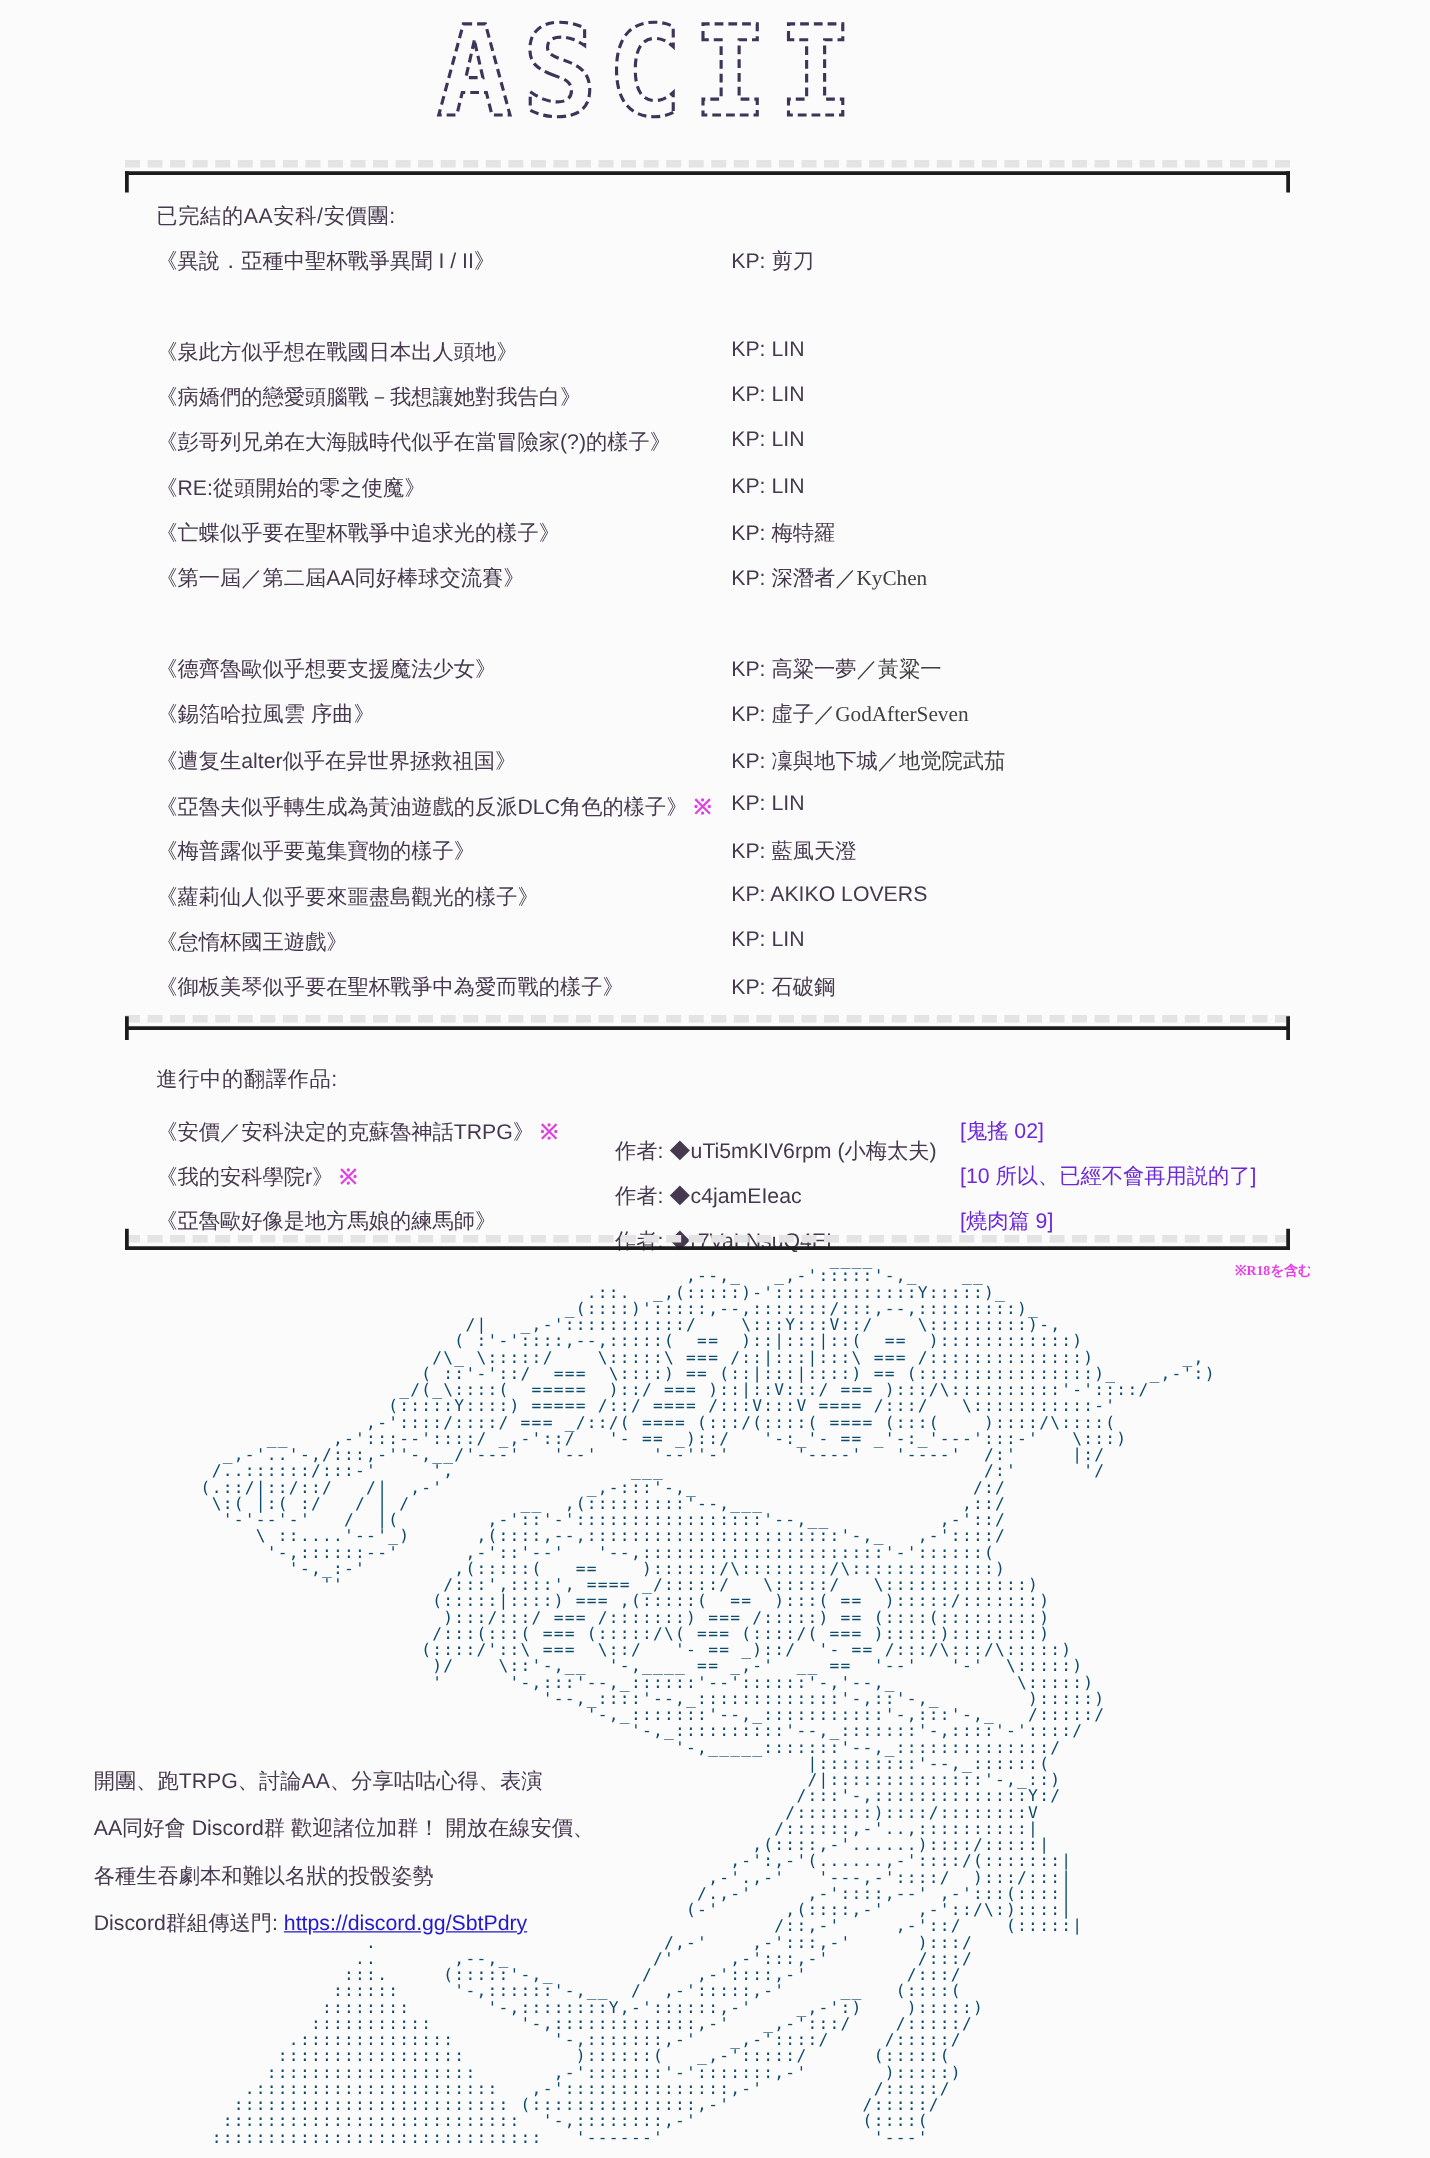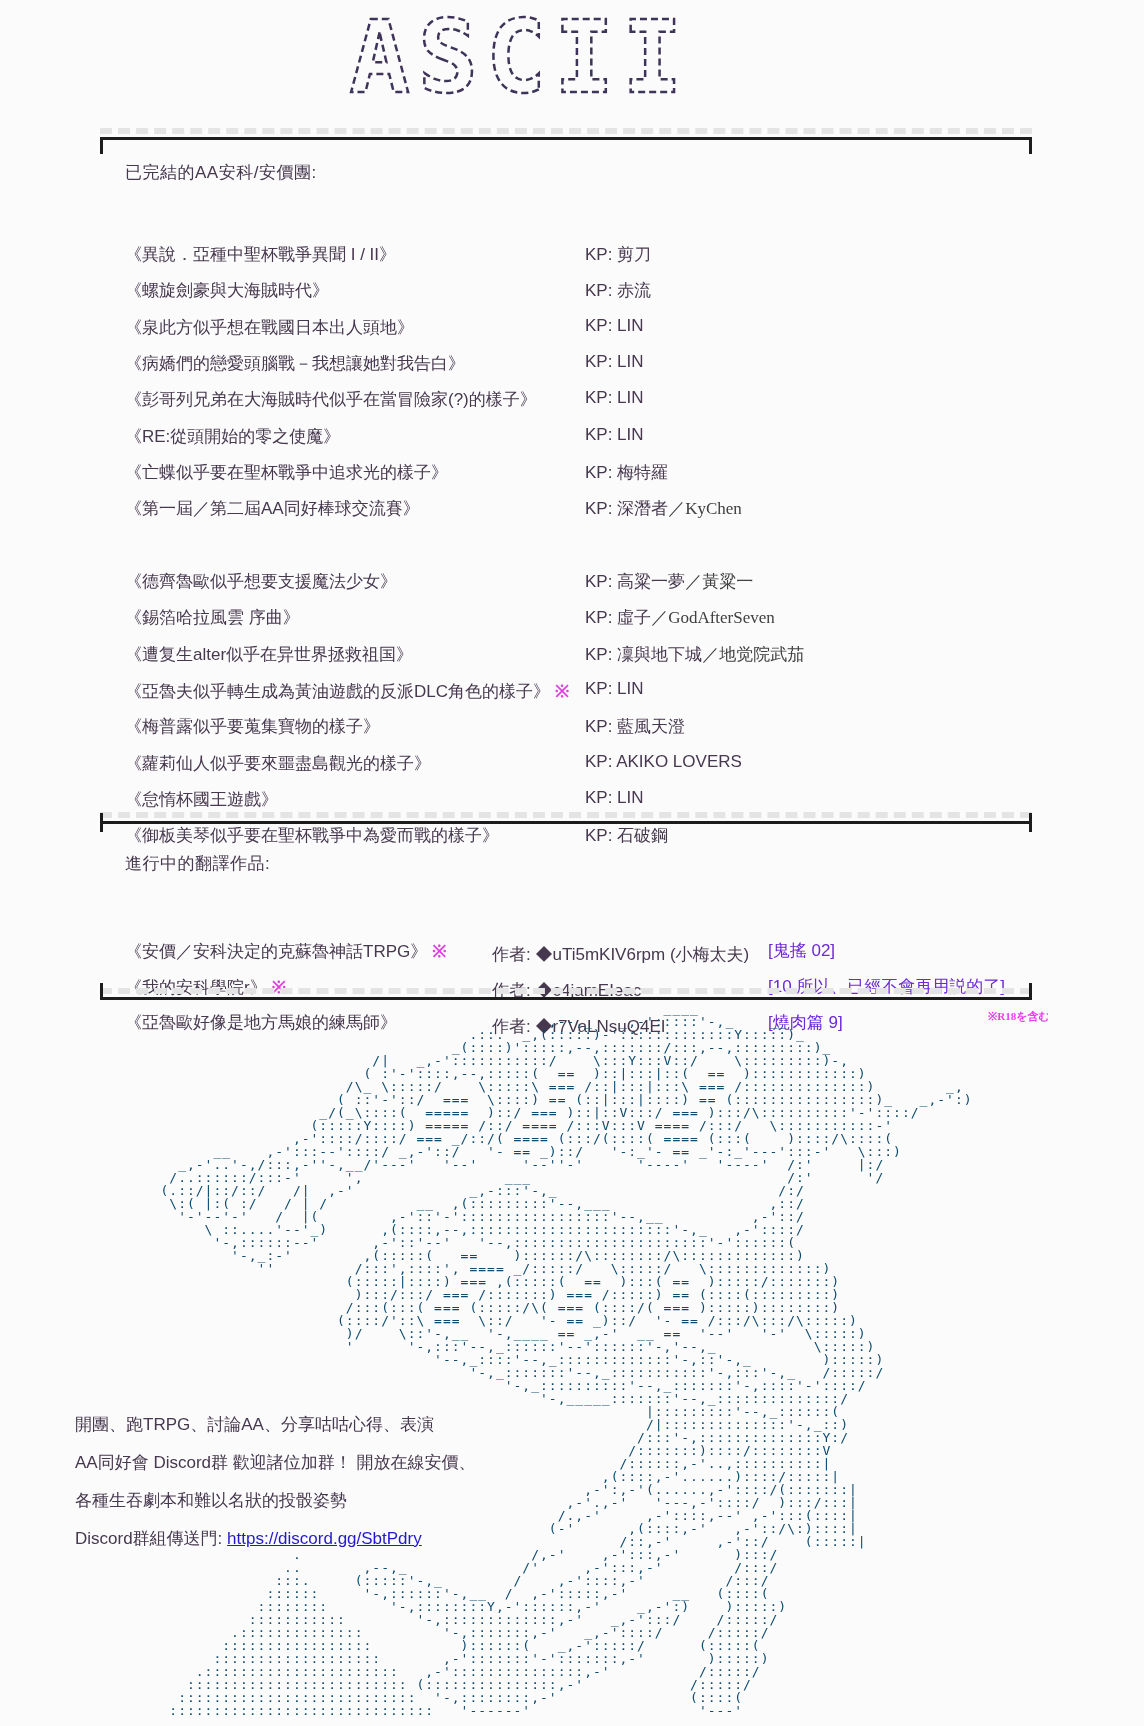--- a/index.html
+++ b/index.html
@@ -8,25 +8,25 @@
   .logo{position:absolute;left:330px;top:4px;}
   .divider{position:absolute;left:100px;width:932px;}
   .divider .dashrow{height:0;border-top:6px dashed #e4e4e4;margin-bottom:3px;}
   .divider .line{position:relative;height:3px;background:#1c1c1c;}
   .divider .tick{position:absolute;width:3px;background:#1c1c1c;}
   .divider .tick.l{left:0;} .divider .tick.r{right:0;}
   .divider.down .tick{top:0;height:17px;}
   .divider.cross .tick{top:-8px;height:19px;}
   .divider.up .tick{top:-14px;height:17px;}
   .heading{position:absolute;left:125px;font-size:17px;letter-spacing:.5px;}
-  .row{position:absolute;left:125px;width:1000px;height:22px;font-size:17px;white-space:nowrap;margin-top:46px;}
+  .row{position:absolute;left:125px;width:1000px;height:22px;font-size:17px;white-space:nowrap;}
   .row .star{color:#e040e0;margin-left:5px;font-weight:bold;}
   .row .kp{position:absolute;left:460px;top:0;}
   .row .kp2{color:#404040;font-family:Liberation Serif, serif;}
-  .row .author{position:absolute;left:367px;top:4px;text-align:center;}
+  .row .author{position:absolute;left:367px;top:16px;text-align:center;}
   .row .note{position:absolute;left:643px;top:0;color:#6d28d9;}
   .r18{position:absolute;left:988px;top:1008px;font-size:11px;color:#e83ee8;font-weight:bold;white-space:nowrap;font-family:Liberation Serif, serif;}
   .aa{position:absolute;left:134px;top:1002px;margin:0;font-family:"DejaVu Sans Mono",monospace;
       font-size:13px;line-height:13px;letter-spacing:1px;color:#0c4a6e;white-space:pre;}
   .discord{position:absolute;left:75px;top:1406px;font-size:17px;line-height:38px;white-space:nowrap;}
   .discord a{color:#2219cc;text-decoration:underline;}
 </style>
 </head>
 <body>
 
@@ -42,24 +42,20 @@
       <div class="tick l"></div>
       <div class="tick r"></div>
     </div>
   </div>
 
   <div class="heading" style="top:161px">已完結的AA安科/安價團:</div>
 
   <div class="row" style="top:197px">
     <span class="title">《異說．亞種中聖杯戰爭異聞 I / II》</span><span class="star"></span>
     <span class="kp"><span>KP: 剪刀</span><span class="kp2"></span></span>
-  </div>
-  <div class="row" style="top:233px">
-    <span class="title">《螺旋劍豪與大海賊時代》</span><span class="star"></span>
-    <span class="kp"><span>KP: 赤流</span><span class="kp2"></span></span>
   </div>
   <div class="row" style="top:270px">
     <span class="title">《泉此方似乎想在戰國日本出人頭地》</span><span class="star"></span>
     <span class="kp"><span>KP: LIN</span><span class="kp2"></span></span>
   </div>
   <div class="row" style="top:306px">
     <span class="title">《病嬌們的戀愛頭腦戰－我想讓她對我告白》</span><span class="star"></span>
     <span class="kp"><span>KP: LIN</span><span class="kp2"></span></span>
   </div>
   <div class="row" style="top:342px">

